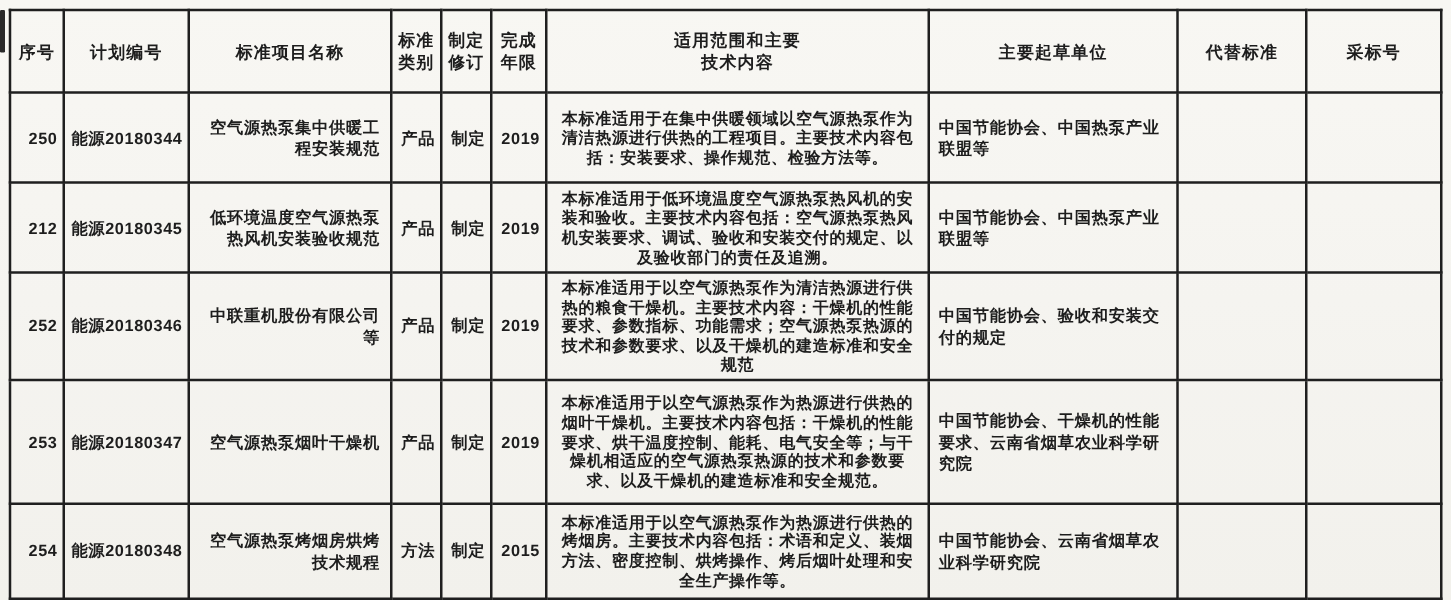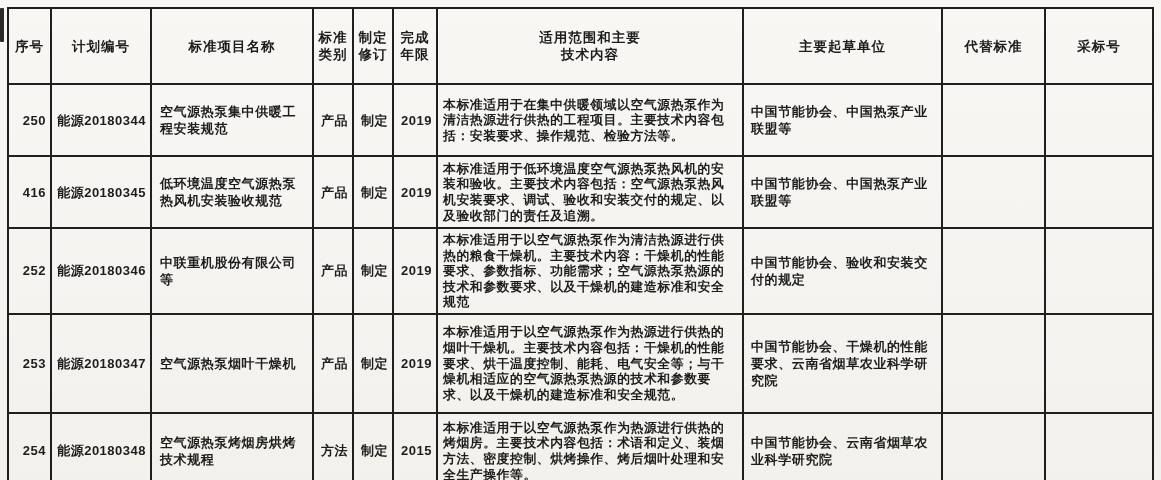--- a/index.html
+++ b/index.html
@@ -43,41 +43,41 @@
     overflow: hidden;
     font-weight: 700;
   }
   .std-table th {
     font-size: 13.5px;
     text-align: center;
     white-space: pre-line;
     line-height: 17px;
     letter-spacing: 1px;
   }
-  .std-table thead tr { height: 76px; }
+  .std-table thead tr { height: 66px; }
   .std-table tbody tr:nth-child(1) { height: 70px; }
   .std-table tbody tr:nth-child(2) { height: 69px; }
   .std-table tbody tr:nth-child(3) { height: 77px; }
   .std-table tbody tr:nth-child(4) { height: 99px; }
   .std-table tbody tr:nth-child(5) { height: 76px; }
   td.c-center {
     text-align: right;
     font-size: 13px;
     letter-spacing: 0.5px;
     line-height: 17px;
   }
   td.c-name {
-    text-align: left;
+    text-align: right;
     font-size: 13px;
     letter-spacing: 0.6px;
     line-height: 17px;
     padding: 18px 8px;
   }
   td.c-scope {
-    text-align: left;
+    text-align: center;
     font-size: 12.8px;
     line-height: 15.6px;
     letter-spacing: 0.6px;
     padding: 3px 5px;
     vertical-align: middle;
   }
   td.c-draft {
     text-align: left;
     font-size: 13px;
     line-height: 17px;
@@ -131,21 +131,21 @@
       <td class="c-center">产品</td>
       <td class="c-center">制定</td>
       <td class="c-center">2019</td>
       <td class="c-scope">本标准适用于在集中供暖领域以空气源热泵作为清洁热源进行供热的工程项目。主要技术内容包括：安装要求、操作规范、检验方法等。</td>
       <td class="c-draft">中国节能协会、中国热泵产业联盟等</td>
       <td class="c-empty"></td>
       <td class="c-empty"></td>
     </tr>
 
     <tr>
-      <td class="c-center">416</td>
+      <td class="c-center">212</td>
       <td class="c-center">能源20180345</td>
       <td class="c-name">低环境温度空气源热泵热风机安装验收规范</td>
       <td class="c-center">产品</td>
       <td class="c-center">制定</td>
       <td class="c-center">2019</td>
       <td class="c-scope">本标准适用于低环境温度空气源热泵热风机的安装和验收。主要技术内容包括：空气源热泵热风机安装要求、调试、验收和安装交付的规定、以及验收部门的责任及追溯。</td>
       <td class="c-draft">中国节能协会、中国热泵产业联盟等</td>
       <td class="c-empty"></td>
       <td class="c-empty"></td>
     </tr>

